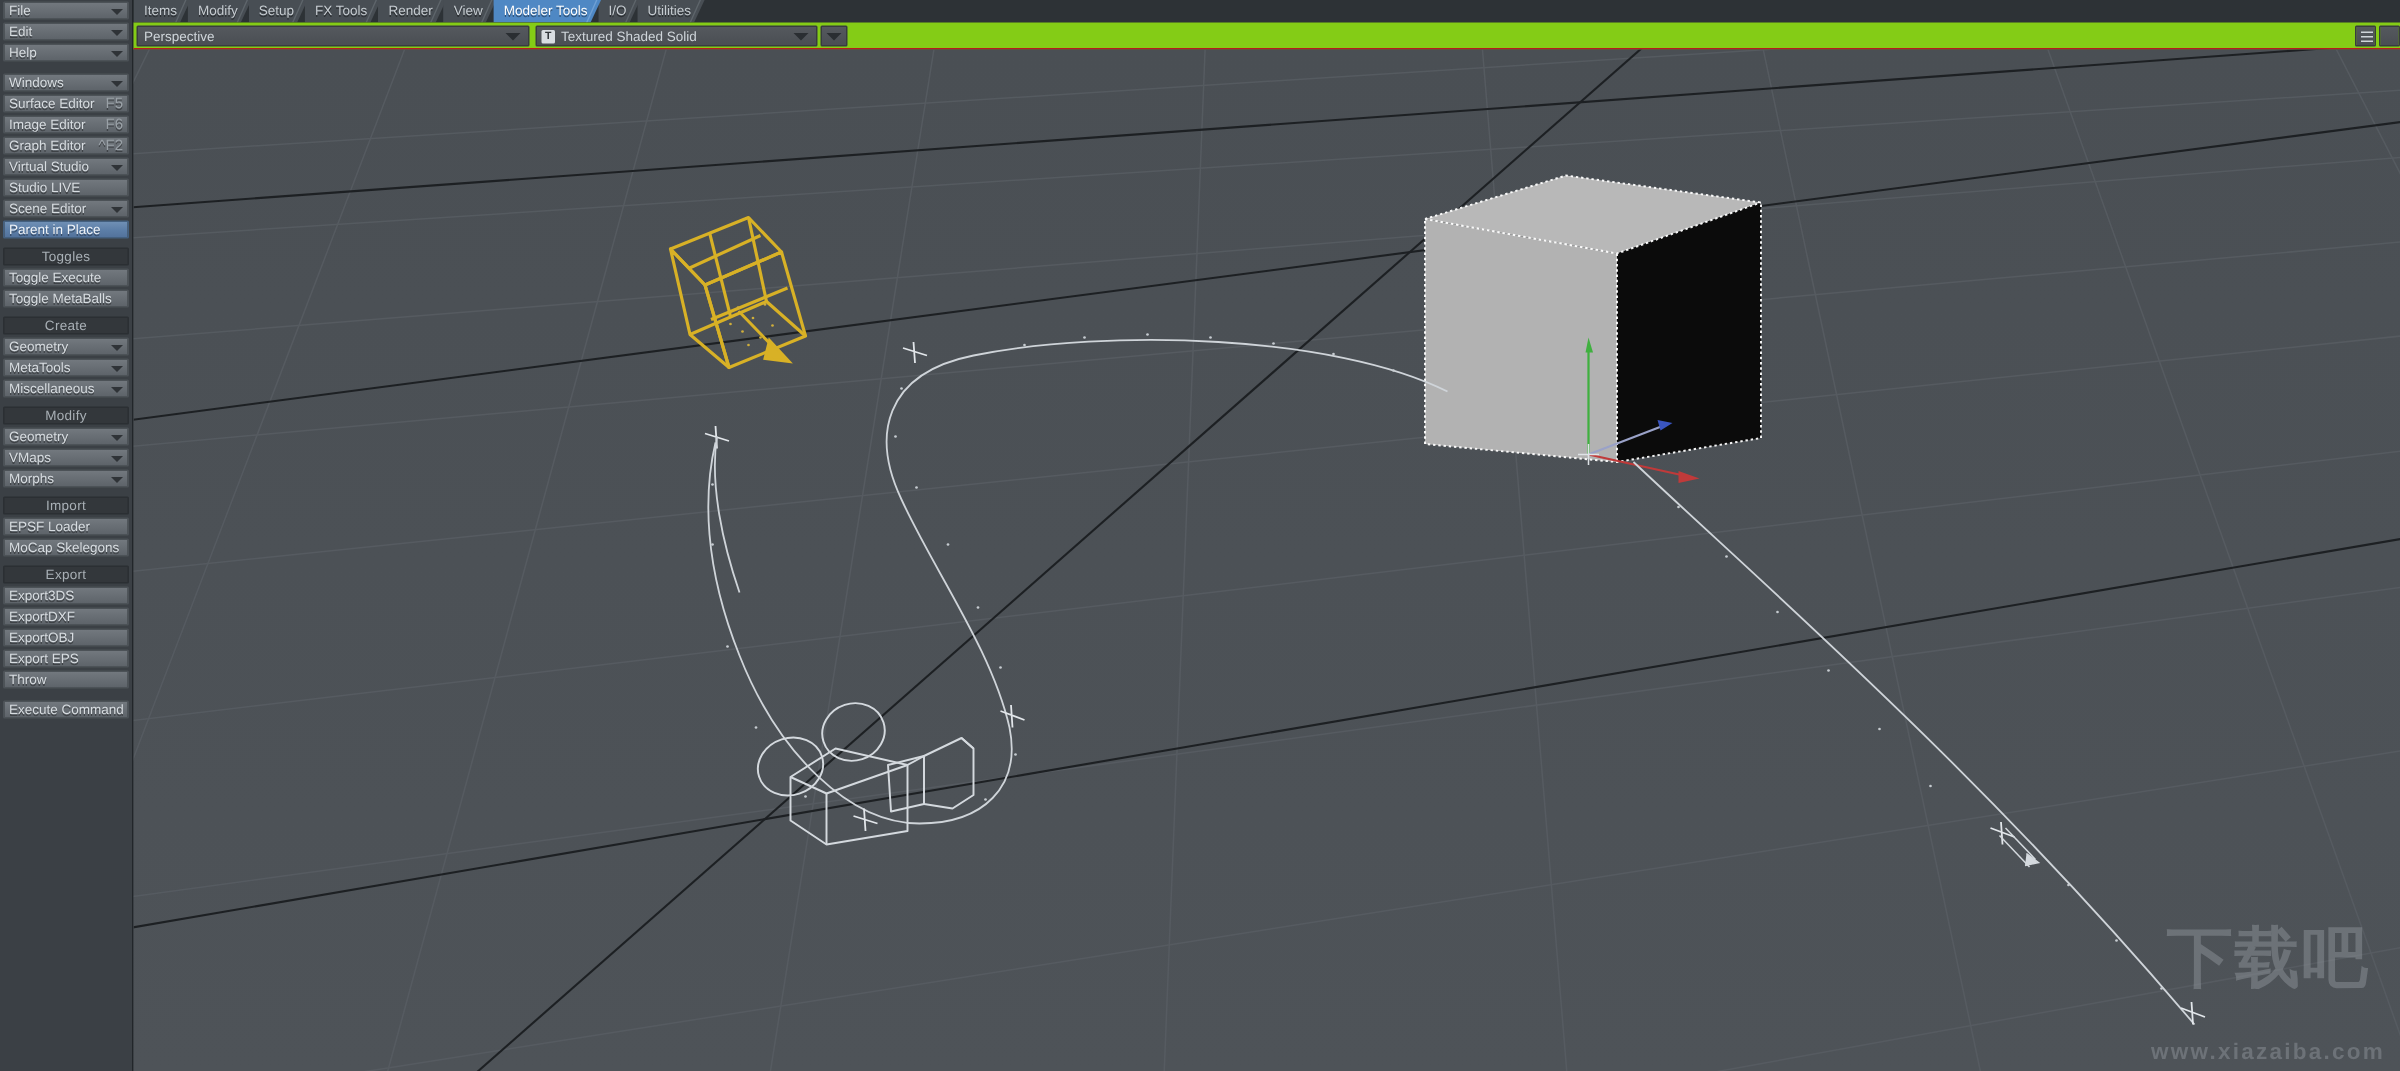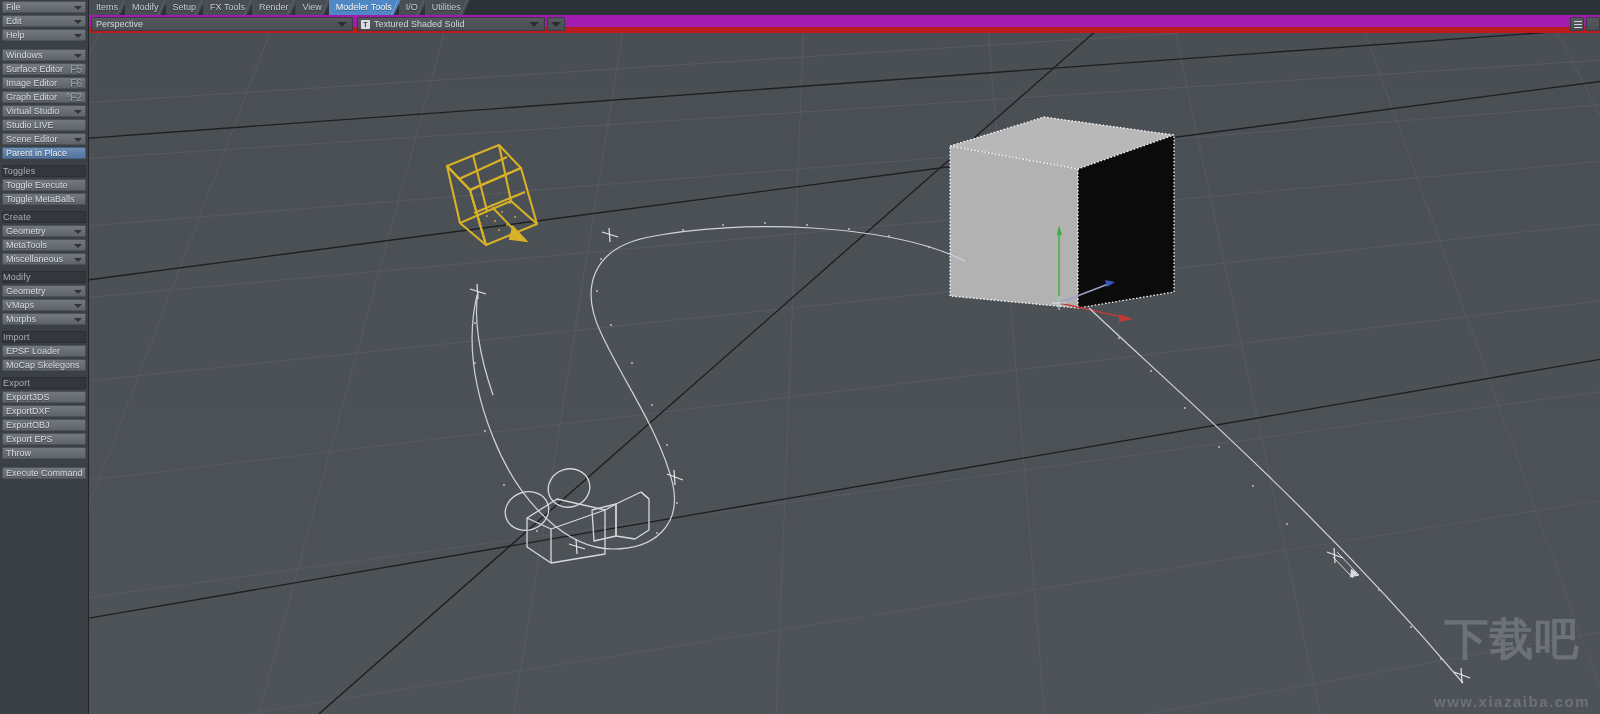--- a/index.html
+++ b/index.html
@@ -46,20 +46,21 @@
     background: linear-gradient(to bottom, #6f8fb4 0%, #5d7fa8 50%, #53739c 100%);
     border-color: #44607f;
     color: #eef3f8;
   }
   .sb-head {
     height: 12px; margin-bottom: 2px; margin-top: 6px;
     background: #33373b;
     border: 1px solid #2b2f33;
     border-radius: 1px;
     color: #a9b0b6; font-size: 9px; line-height: 11px;
+    text-align: center;
     letter-spacing: .2px;
   }
   .sb-spacer { height: 6px; }
 
   
   #topbar {
     position: absolute; left: 89px; top: 0; right: 0; height: 15px;
     background: #2d3236;
     overflow: hidden;
   }
@@ -83,22 +84,22 @@
   .tab.sel {
     background: #4f88c4;
     color: #ffffff;
     z-index: 3;
   }
   .tab.sel::after { background: #6fa0d4; }
 
   
   #vpheader {
     position: absolute; left: 89px; top: 15px; right: 0; height: 18px;
-    background: #a21caf;
-    border-bottom: 6px solid #b91c1c;
+    background: #84cc16;
+    border-bottom: 1px solid #b91c1c;
   }
   .vp-dd {
     position: absolute; top: 2px; height: 14px;
     background: linear-gradient(to bottom,#55595e 0%, #4a4e53 100%);
     border: 1px solid #383c40;
     border-radius: 1px;
     color: #cfd5da; font-size: 9px; line-height: 12px;
     padding-left: 4px;
     white-space: nowrap; overflow: hidden;
     cursor: pointer;

